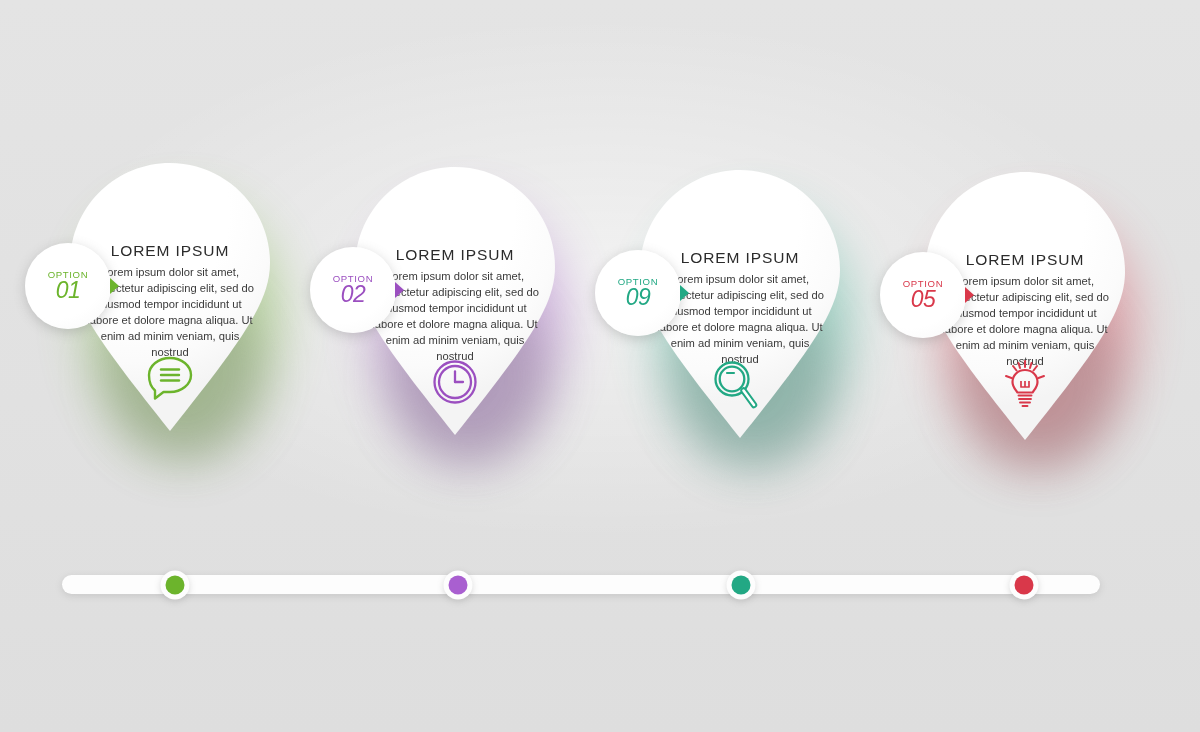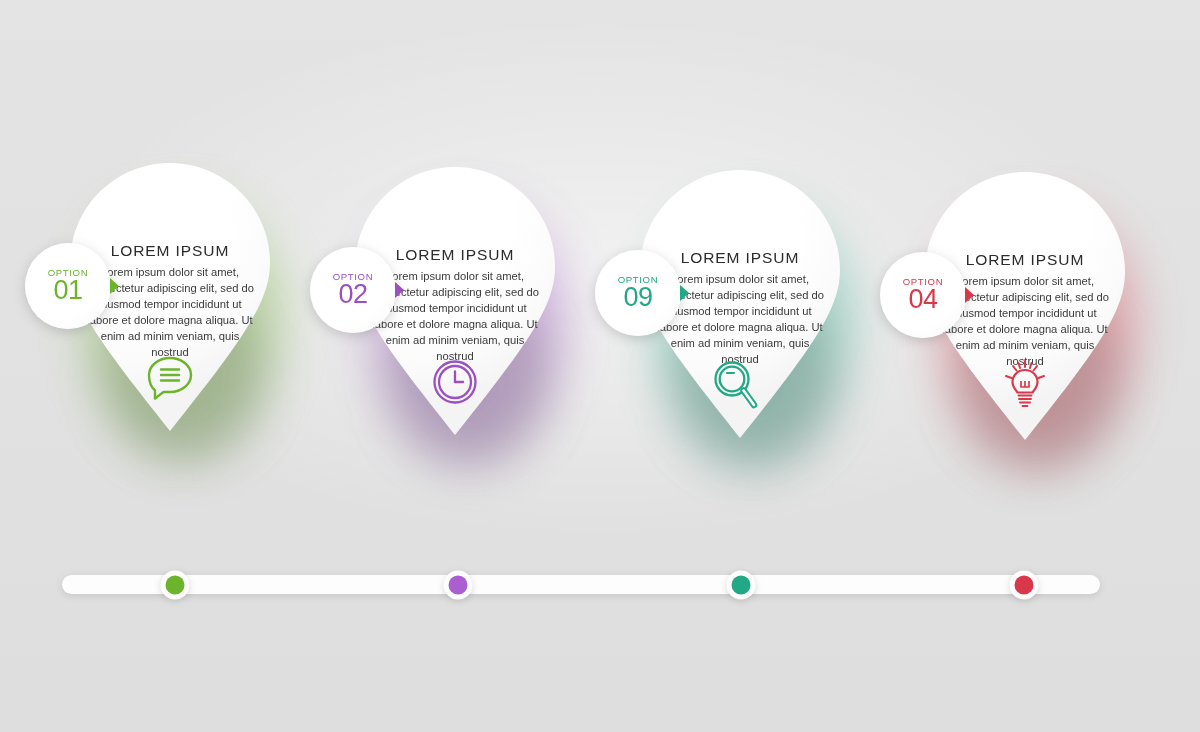--- a/index.html
+++ b/index.html
@@ -99,24 +99,25 @@
     align-items:center; justify-content:center;
     z-index:5;
   }
   .badge-label {
     font-size:9.6px;
     letter-spacing:.6px;
     line-height:1;
     margin-bottom:-1px;
   }
   .badge-num {
-    font-size:27px;
+    font-size:23px;
     line-height:1.02;
     font-weight:400;
     letter-spacing:-.5px;
+    font-style:italic;
   }
   
   .badge-arrow {
     position:absolute;
     width:0; height:0;
     border-top:8px solid transparent;
     border-bottom:8px solid transparent;
     border-left:9px solid #6cb42c;
     z-index:6;
   }
@@ -261,21 +262,21 @@
             <line x1="17.5" y1="37.5" x2="30.5" y2="37.5"></line>
             <line x1="18" y1="41" x2="30" y2="41"></line>
             <line x1="19" y1="44.5" x2="29" y2="44.5"></line>
             <line x1="21.5" y1="48" x2="26.5" y2="48"></line>
           </g>
         </svg>
       </div>
     </div>
     <div class="badge" style="left:-45px; top:80px;">
       <span class="badge-label" style="color:#d9384a;">OPTION</span>
-      <span class="badge-num" style="color:#d9384a;">04</span>
+      <span class="badge-num" style="color:#d9384a;">05</span>
     </div>
     <div class="badge-arrow" style="left:40px; top:115px; border-left-color:#d9384a;"></div>
   </div>
 
   <div id="timeline">
     <div class="tl-dot" style="left:113px;">
       <i style="background:#6cb42c;"></i>
     </div>
     <div class="tl-dot" style="left:396px;">
       <i style="background:#a95fd0;"></i>

